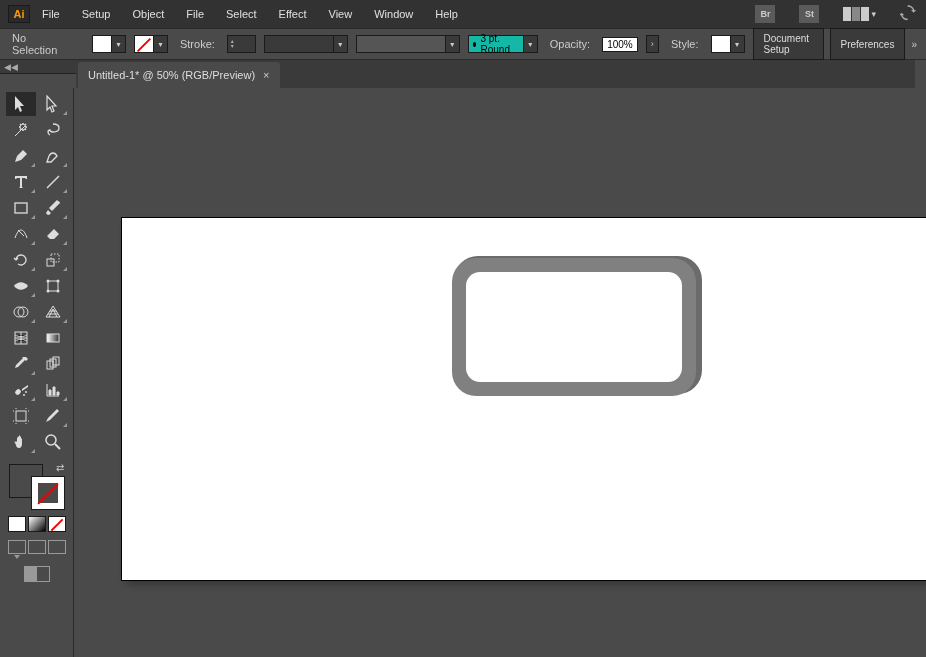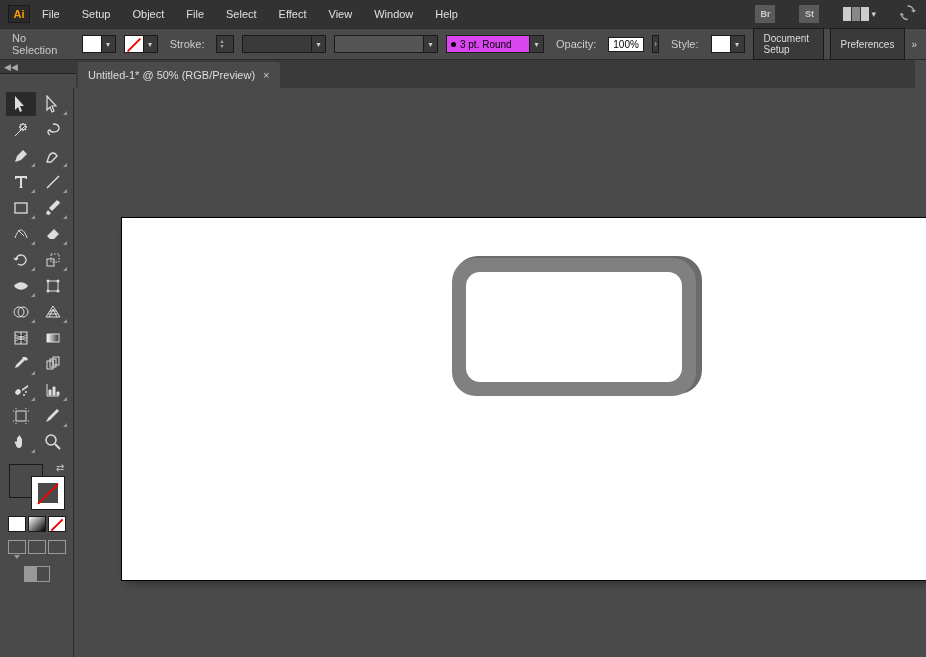--- a/index.html
+++ b/index.html
@@ -24,21 +24,21 @@
 .swatch-combo { display: flex; align-items: center; }
 .swatch { width: 20px; height: 18px; border: 1px solid #1a1a1a; }
 .swatch.white { background: #fff; }
 .swatch.none { background: #fff; position: relative; }
 .swatch.none::after { content: ""; position: absolute; left: 0; right: 0; top: 50%; height: 2px; background: #e00; transform: rotate(-45deg); transform-origin: center; }
 .dd-arrow { width: 14px; height: 18px; background: #3a3a3a; border: 1px solid #1a1a1a; border-left: none; display: flex; align-items: center; justify-content: center; font-size: 8px; color: #ccc; }
 .stroke-weight { width: 34px; height: 18px; background: #3a3a3a; border: 1px solid #1a1a1a; display: flex; align-items: center; justify-content: space-between; padding: 0 3px; }
 .stroke-weight .spin { display: flex; flex-direction: column; font-size: 6px; line-height: 5px; color: #aaa; }
 .var-width { width: 70px; height: 18px; background: #3a3a3a; border: 1px solid #1a1a1a; }
 .brush-def { width: 90px; height: 18px; background: #555; border: 1px solid #1a1a1a; }
-.brush-preset { width: 84px; height: 18px; background: #d946ef; border: 1px solid #1a1a1a; color: #000; font-size: 10px; display: flex; align-items: center; padding: 0 4px; gap: 4px; }
+.brush-preset { width: 56px; height: 18px; background: #14b8a6; border: 1px solid #1a1a1a; color: #000; font-size: 10px; display: flex; align-items: center; padding: 0 4px; gap: 4px; }
 .brush-preset .dot { width: 5px; height: 5px; background: #000; border-radius: 50%; }
 .opacity-field { width: 40px; height: 15px; background: #fff; border: 1px solid #1a1a1a; color: #000; display: flex; align-items: center; padding: 0 4px; font-size: 10px; }
 .arrow-btn { width: 16px; height: 18px; background: #3a3a3a; border: 1px solid #1a1a1a; display: flex; align-items: center; justify-content: center; font-size: 9px; color: #ccc; }
 .text-btn { height: 32px; padding: 0 10px; background: #3a3a3a; border: 1px solid #1a1a1a; color: #ddd; font-size: 10px; display: flex; align-items: center; cursor: pointer; }
 .controlbar-right { margin-left: auto; display: flex; gap: 6px; align-items: center; }
 .overflow-chev { width: 10px; font-size: 10px; color: #ccc; }
 
 
 .collapse-strip { position: absolute; top: 60px; left: 0; width: 76px; height: 14px; background: #3a3a3a; border-bottom: 1px solid #222; display: flex; align-items: center; justify-content: flex-start; padding-left: 4px; font-size: 9px; color: #aaa; }
 

